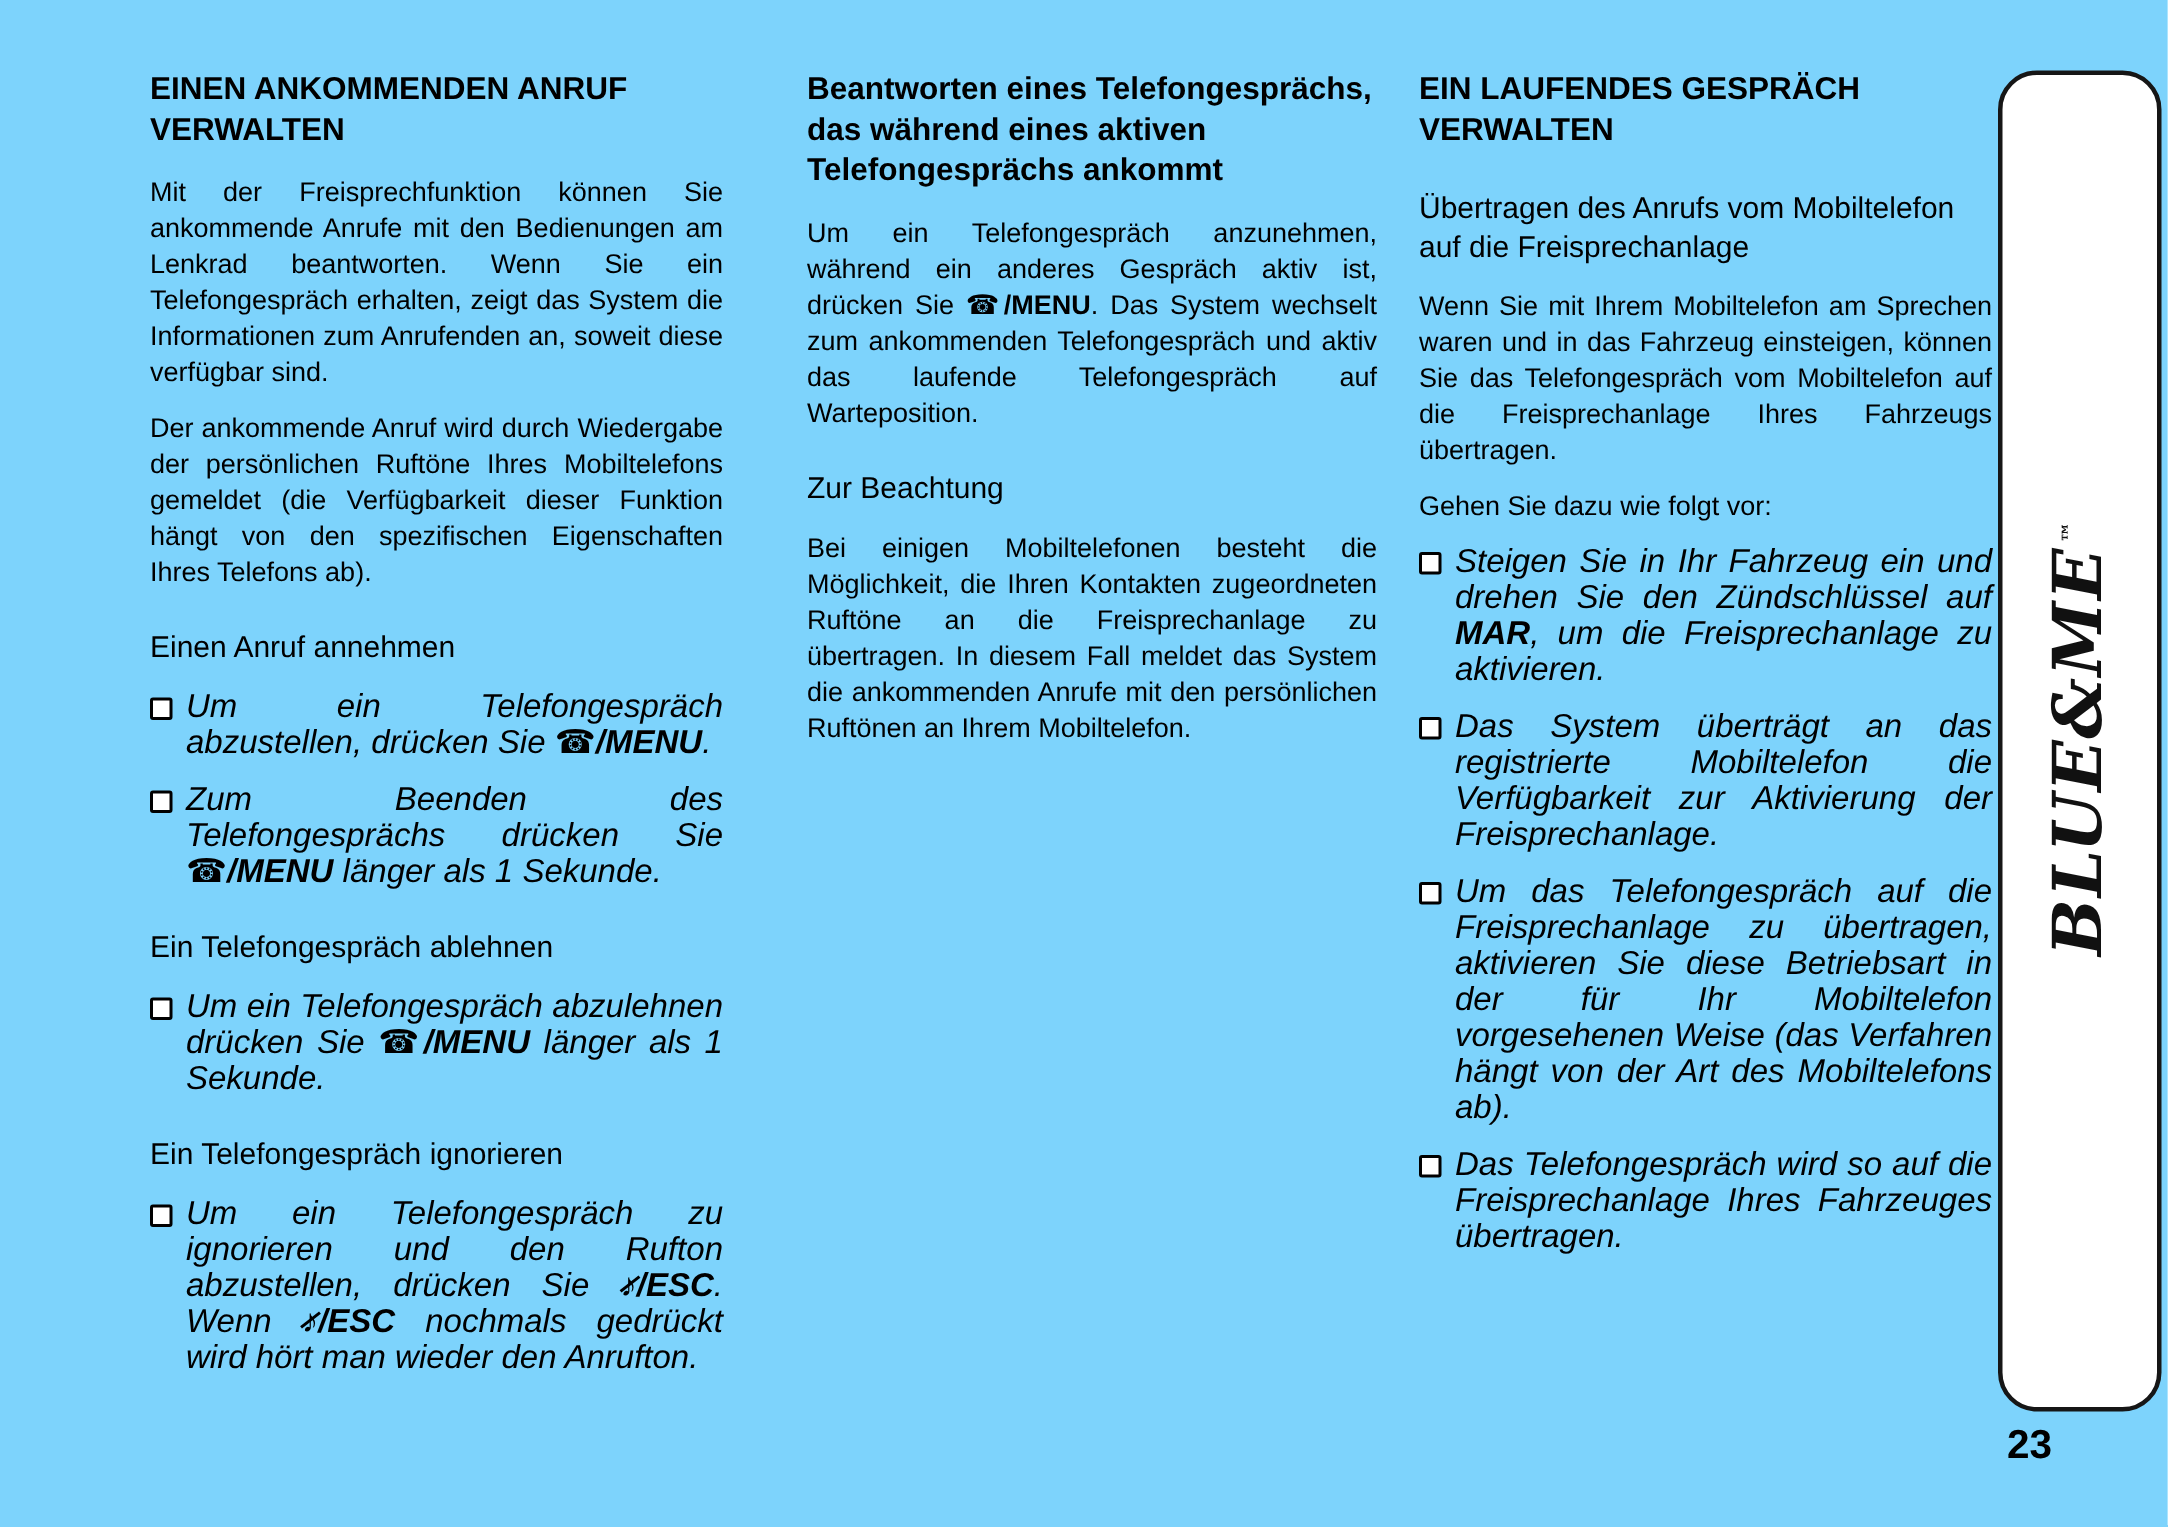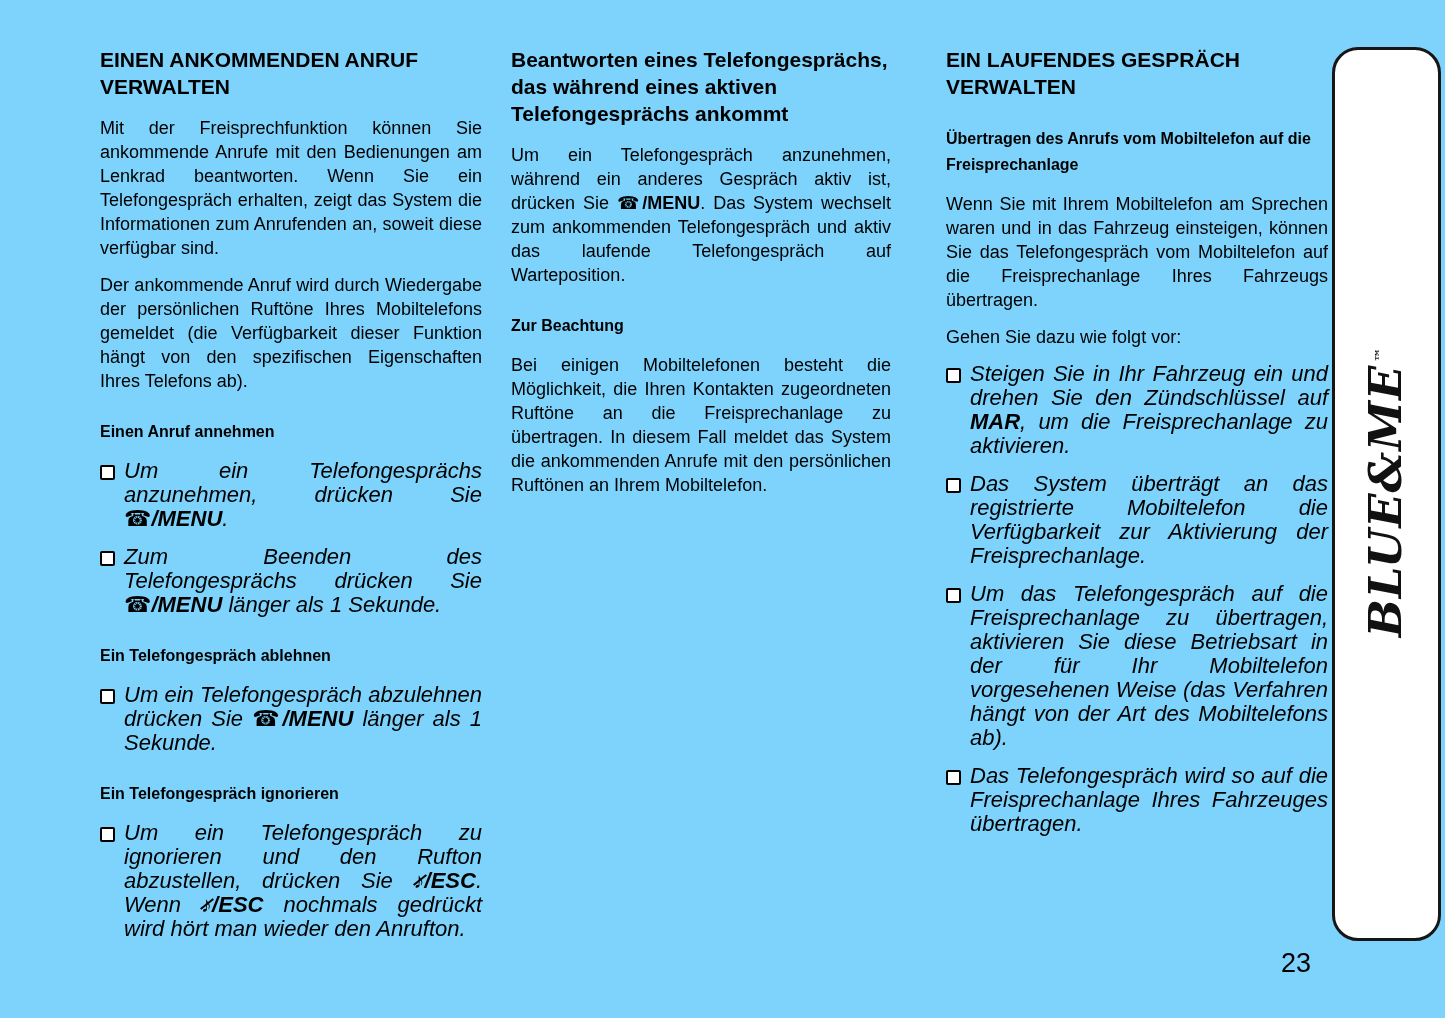--- a/index.html
+++ b/index.html
@@ -2,25 +2,25 @@
 <html lang="de"><head>
 <meta charset="utf-8">
 <style>
   html,body{margin:0;padding:0;background:#ffffff;}
   .page{
     position:relative;width:1445px;height:1018px;background:#7dd3fc;color:#000;
     font-family:"Liberation Sans","DejaVu Sans",sans-serif;overflow:hidden;padding-left:16px;
   }
   .col{position:absolute;top:46px;}
   #col0{left:100px;width:382px;}
-  #col1{left:511px;width:380px;}
+  #col1{left:538px;width:380px;}
   #col2{left:946px;width:382px;}
 
   .h1{font-size:21px;font-weight:700;line-height:27px;margin:0 0 16px;}
-  .h2{font-size:16px;font-weight:700;line-height:26px;margin:26px 0 14px;}
+  .h2{font-size:20px;font-weight:400;line-height:26px;margin:26px 0 14px;}
   .p{font-size:18px;line-height:24px;text-align:justify;margin:0 0 13px;hyphens:auto;}
   .bullet{
     font-size:22px;line-height:24px;text-align:justify;margin:0 0 14px;
     padding-left:24px;position:relative;hyphens:auto;font-style:italic;
   }
   .sq{
     position:absolute;left:0;top:6px;width:11px;height:11px;
     border:2px solid #000;border-radius:2px;background:#fff;
   }
   .b{font-weight:700;}
@@ -36,32 +36,32 @@
     border:3px solid #161616;border-radius:26px;background:#fff;
   }
   .logo{
     position:absolute;left:1385px;top:492px;
     transform:translate(-50%,-50%) rotate(-90deg);
     white-space:nowrap;
     font-family:"DejaVu Serif","Liberation Serif",serif;
     font-style:italic;font-weight:700;font-size:45px;letter-spacing:1px;color:#111;
   }
   .logo sup{font-size:14px;font-style:normal;margin-left:3px;}
-  .pagenum{position:absolute;left:1281px;top:948px;font-size:27px;font-weight:400;}
+  .pagenum{position:absolute;left:1338px;top:948px;font-size:27px;font-weight:700;}
 </style>
 </head>
 <body>
 
 <div class="page">
   <div class="col" id="col0">
       <div class="h1"><span>EINEN ANKOMMENDEN ANRUF VERWALTEN</span></div>
       <div class="p"><span>Mit der Freisprechfunktion können Sie ankommende Anrufe mit den Bedienungen am Lenkrad beantworten. Wenn Sie ein Telefongespräch erhalten, zeigt das System die Informationen zum Anrufenden an, soweit diese verfügbar sind.</span></div>
       <div class="p"><span>Der ankommende Anruf wird durch Wiedergabe der persönlichen Ruftöne Ihres Mobiltelefons gemeldet (die Verfügbarkeit dieser Funktion hängt von den spezifischen Eigenschaften Ihres Telefons ab).</span></div>
       <div class="h2"><span>Einen Anruf annehmen</span></div>
-      <div class="bullet"><span class="sq"></span><span>Um ein Telefongesprächs anzunehmen, drücken Sie </span><span class="icon icon-phone">☎</span><span class="b">/MENU</span><span>.</span></div>
+      <div class="bullet"><span class="sq"></span><span>Um ein Telefongespräch abzustellen, drücken Sie </span><span class="icon icon-phone">☎</span><span class="b">/MENU</span><span>.</span></div>
       <div class="bullet"><span class="sq"></span><span>Zum Beenden des Telefongesprächs drücken Sie </span><span class="icon icon-phone">☎</span><span class="b">/MENU</span><span> länger als 1 Sekunde.</span></div>
       <div class="h2"><span>Ein Telefongespräch ablehnen</span></div>
       <div class="bullet"><span class="sq"></span><span>Um ein Telefongespräch abzulehnen drücken Sie </span><span class="icon icon-phone">☎</span><span class="b">/MENU</span><span> länger als 1 Sekunde.</span></div>
       <div class="h2"><span>Ein Telefongespräch ignorieren</span></div>
       <div class="bullet"><span class="sq"></span><span>Um ein Telefongespräch zu ignorieren und den Rufton abzustellen, drücken Sie </span><span class="icon icon-mute">♪</span><span class="b">/ESC</span><span>. Wenn </span><span class="icon icon-mute">♪</span><span class="b">/ESC</span><span> nochmals gedrückt wird hört man wieder den Anrufton.</span></div>
     </div>
   <div class="col" id="col1">
       <div class="h1"><span>Beantworten eines Telefongesprächs, das während eines aktiven Telefongesprächs ankommt</span></div>
       <div class="p"><span>Um ein Telefongespräch anzunehmen, während ein anderes Gespräch aktiv ist, drücken Sie </span><span class="icon icon-phone">☎</span><span class="b">/MENU</span><span>. Das System wechselt zum ankommenden Telefongespräch und aktiv das laufende Telefongespräch auf Warteposition.</span></div>
       <div class="h2"><span>Zur Beachtung</span></div>

